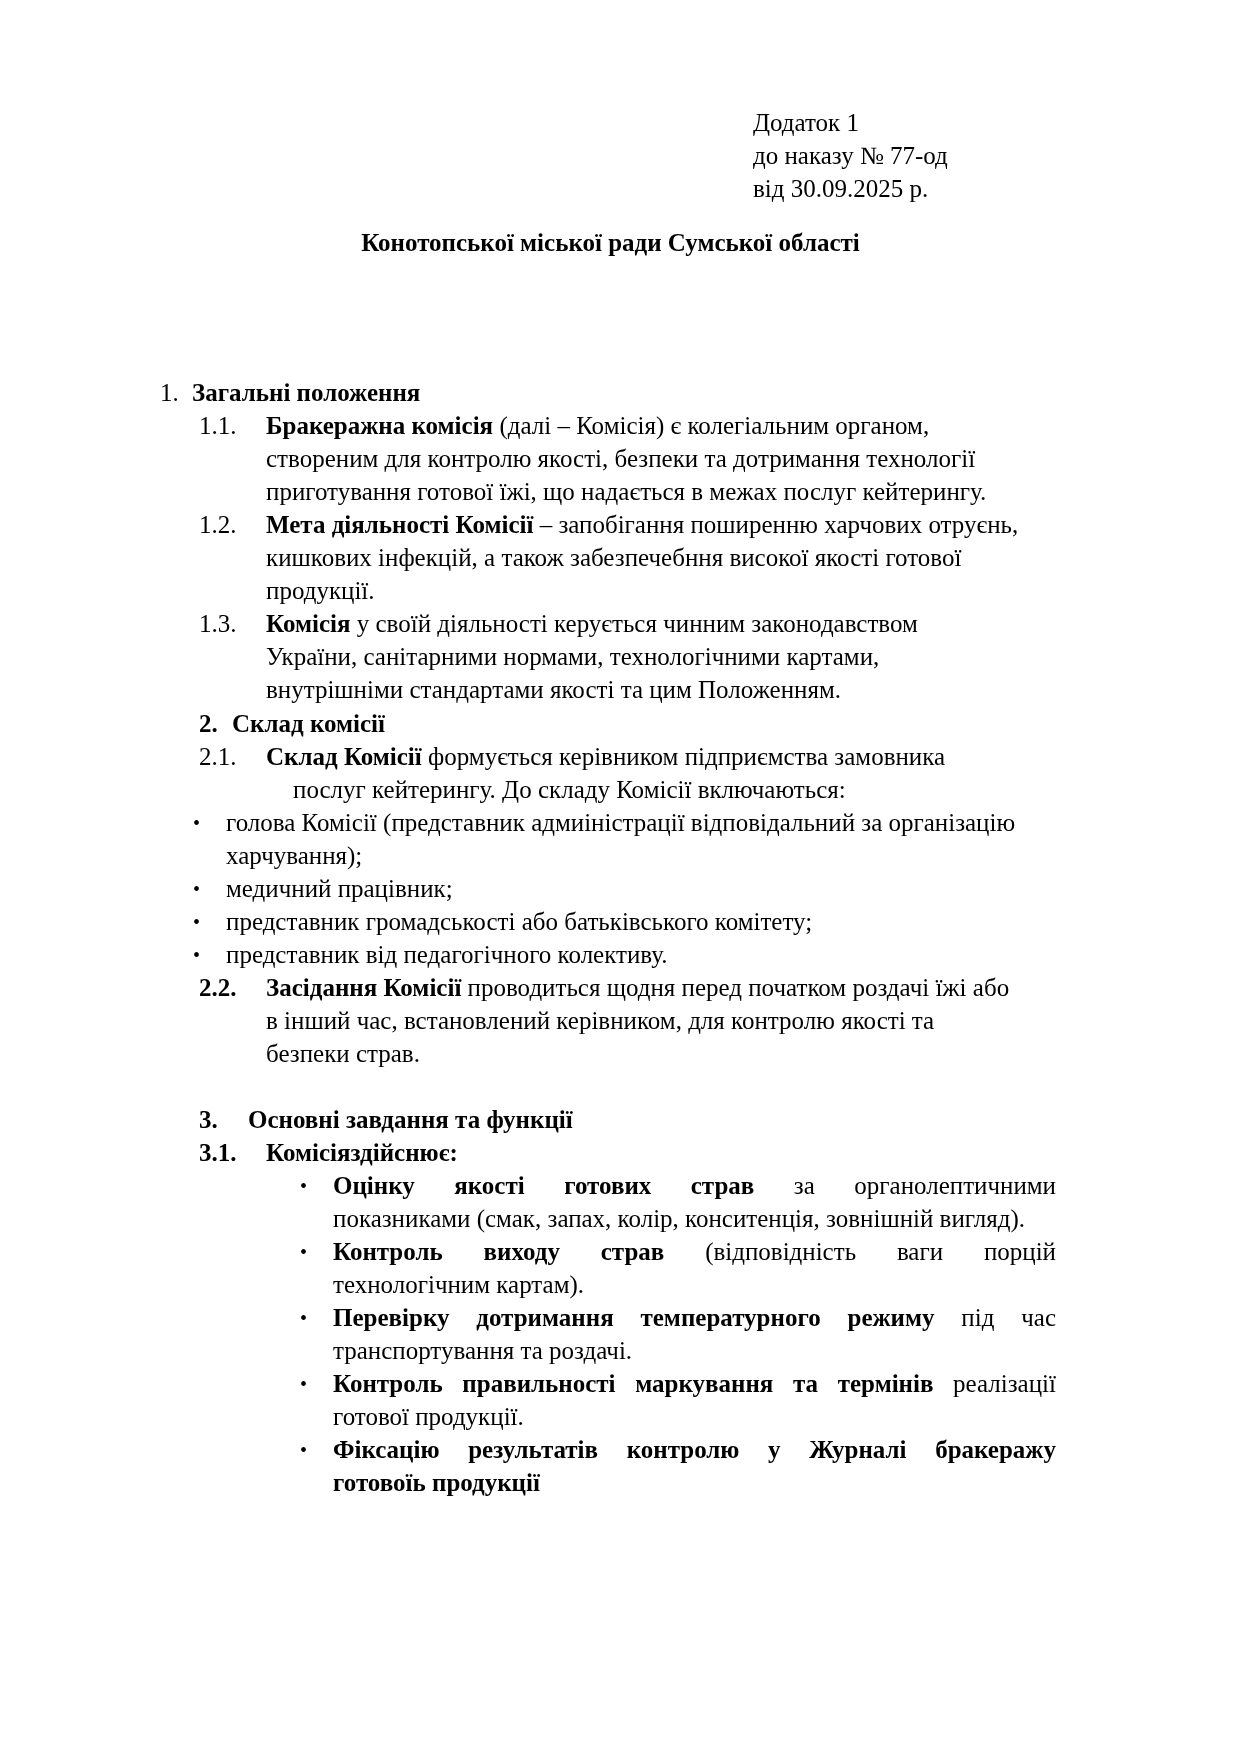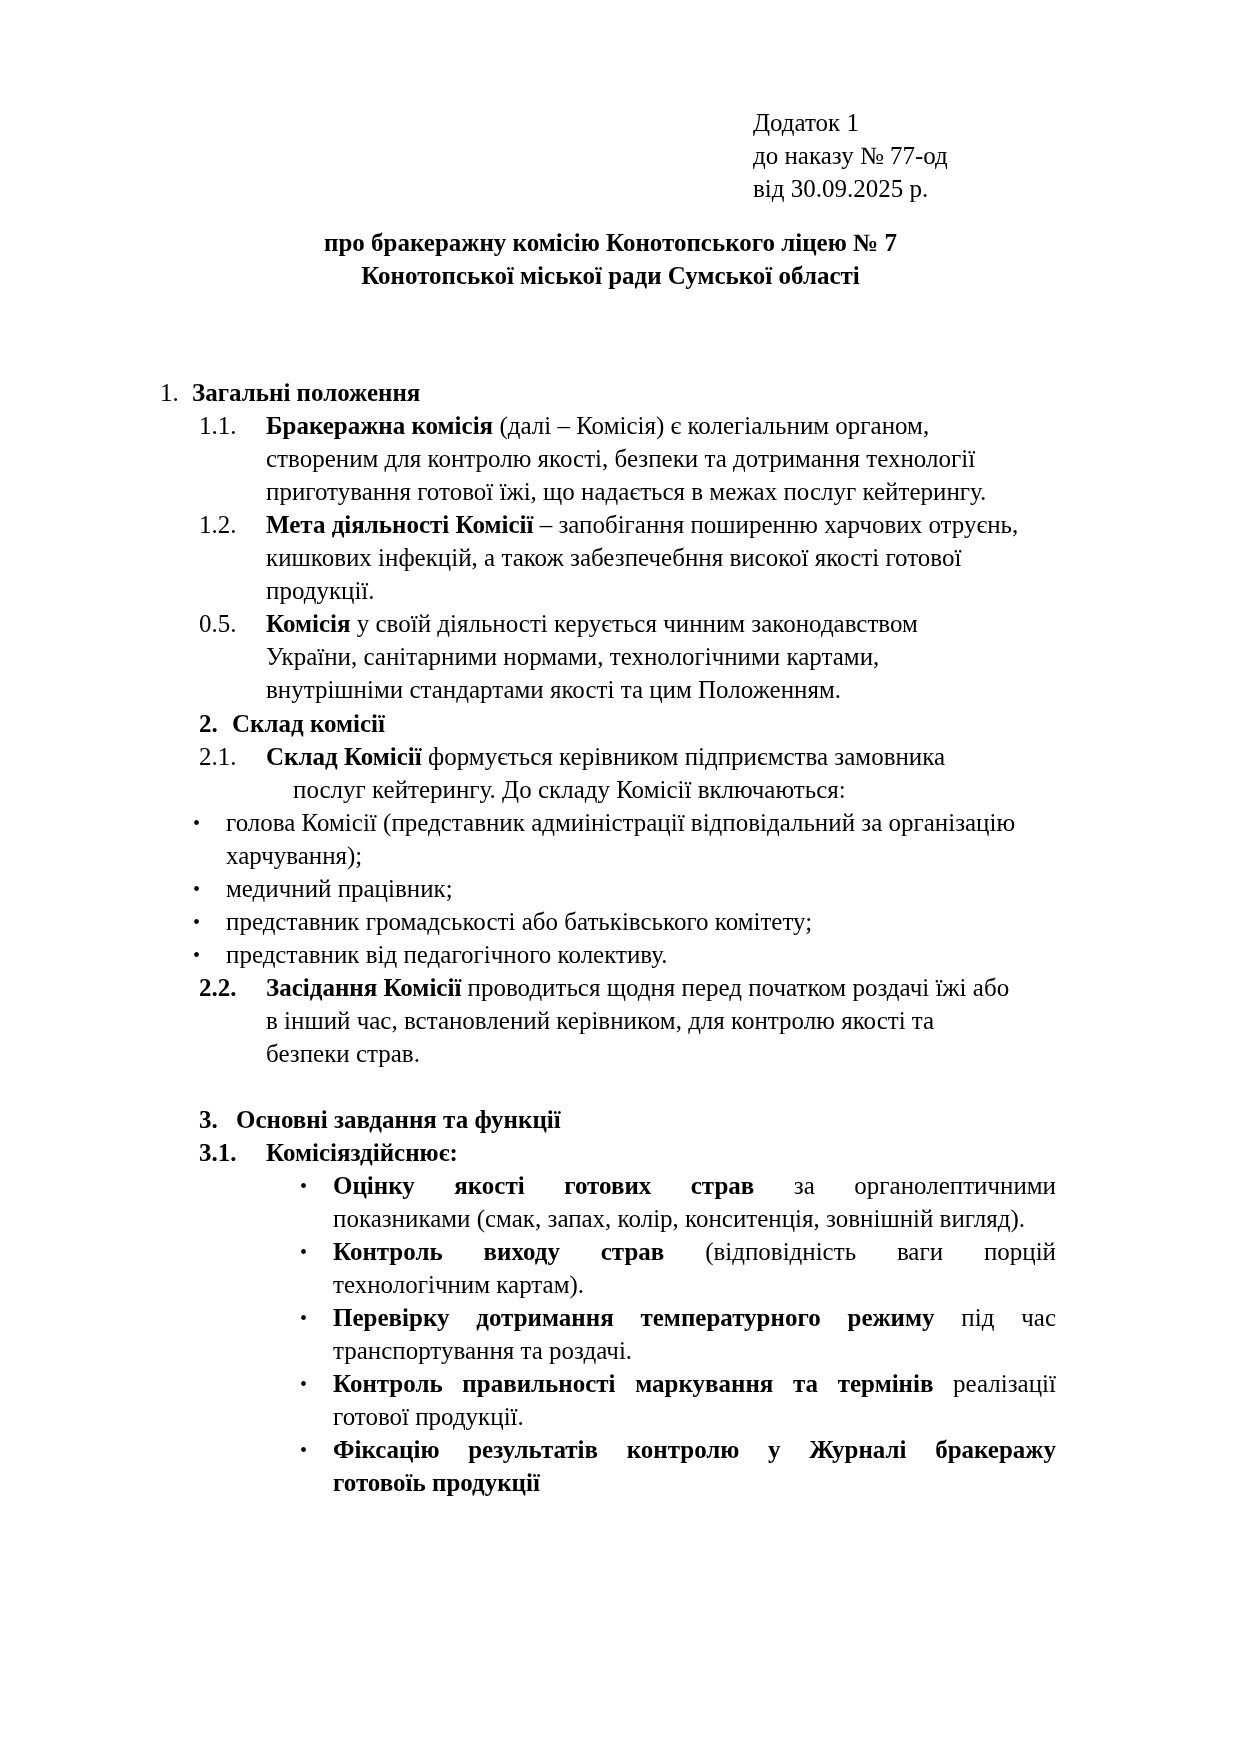--- a/index.html
+++ b/index.html
@@ -22,21 +22,20 @@
 </head>
 <body>
 
 <div class="abs appendix">
   <div>Додаток  1</div>
   <div>до наказу № 77-од</div>
   <div>від 30.09.2025 р.</div>
 </div>
 
 <div class="abs title-block">
-  <div>про бракеражну комісію Конотопського ліцею № 7</div>
   <div>Конотопської міської ради Сумської області</div>
 </div>
 
 <div>
   <span class="num" style="left:160px;top:376px;">1.</span>
   <span class="line b" style="left:192px;top:376px;">Загальні положення</span>
 
   <div>
     <span class="num" style="left:199px;top:409px;">1.1.</span>
     <span class="line" style="left:266px;top:409px;"><b>Бракеражна комісія</b><span> (далі – Комісія) є колегіальним органом,</span></span>
@@ -45,21 +44,21 @@
   </div>
 
   <div>
     <span class="num" style="left:199px;top:508px;">1.2.</span>
     <span class="line" style="left:266px;top:508px;"><b>Мета діяльності Комісії</b><span> – запобігання поширенню харчових отруєнь,</span></span>
     <span class="line" style="left:266px;top:541px;">кишкових інфекцій, а також забезпечебння високої якості готової</span>
     <span class="line" style="left:266px;top:574px;">продукції.</span>
   </div>
 
   <div>
-    <span class="num" style="left:199px;top:607px;">0.5.</span>
+    <span class="num" style="left:199px;top:607px;">1.3.</span>
     <span class="line" style="left:266px;top:607px;"><b>Комісія</b><span> у своїй діяльності  керується чинним законодавством</span></span>
     <span class="line" style="left:266px;top:640px;">України, санітарними нормами, технологічними картами,</span>
     <span class="line" style="left:266px;top:673px;">внутрішніми стандартами якості та цим Положенням.</span>
   </div>
 </div>
 
 <div>
   <span class="num b" style="left:199px;top:707px;">2.</span>
   <span class="line b" style="left:232px;top:707px;">Склад комісії</span>
 
@@ -87,21 +86,21 @@
   <div>
     <span class="num b" style="left:199px;top:971px;">2.2.</span>
     <span class="line" style="left:266px;top:971px;"><b>Засідання Комісії</b><span>  проводиться щодня перед початком роздачі їжі або</span></span>
     <span class="line" style="left:266px;top:1004px;text-align:right;">в інший час, встановлений керівником, для  контролю якості та</span>
     <span class="line" style="left:266px;top:1037px;text-align:right;">безпеки страв.</span>
   </div>
 </div>
 
 <div>
   <span class="num b" style="left:199px;top:1103px;">3.</span>
-  <span class="line b" style="left:236px;top:1103px;">Основні завдання та функції</span>
+  <span class="line b" style="left:248px;top:1103px;">Основні завдання та функції</span>
 
   <span class="num b" style="left:199px;top:1136px;">3.1.</span>
   <span class="line b" style="left:266px;top:1136px;">Комісіяздійснює:</span>
 
   <div>
 
     <span class="bullet" style="left:300px;top:1170px;">•</span>
     <div class="line just" style="left:333px;top:1169px;width:723px;"><b>Оцінку якості готових страв</b><span> за органолептичними</span></div>
     <span class="line" style="left:333px;top:1202px;">показниками (смак, запах, колір, конситенція, зовнішній вигляд).</span>
 

